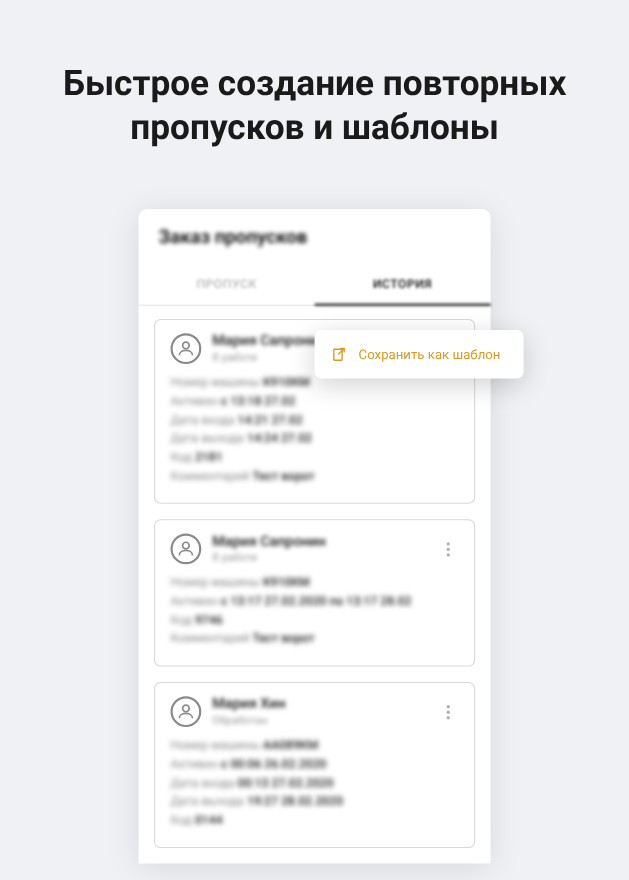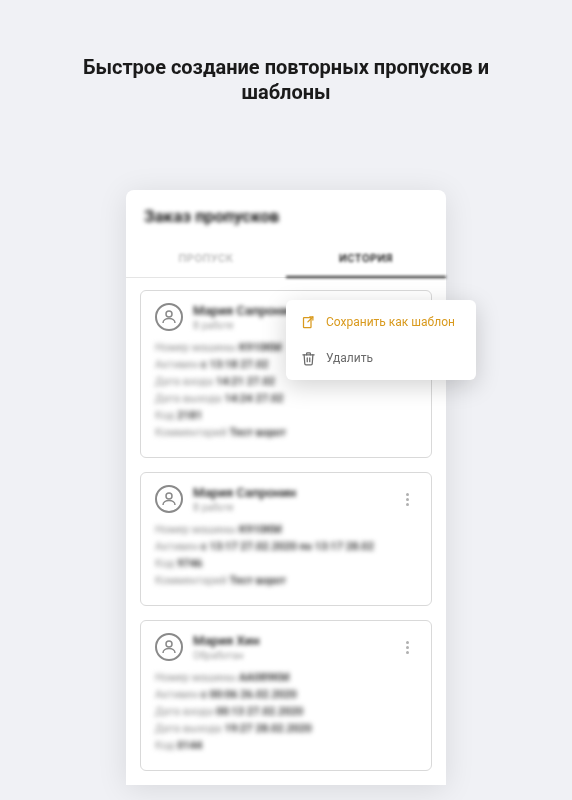--- a/index.html
+++ b/index.html
@@ -6,21 +6,21 @@
   body {
     width: 572px;
     height: 800px;
     background: #f0f1f5;
     font-family: -apple-system, BlinkMacSystemFont, "Segoe UI", Roboto, Arial, sans-serif;
     overflow: hidden;
     position: relative;
   }
   .hero-title {
     text-align: center;
-    font-size: 20px;
+    font-size: 32px;
     font-weight: 700;
     color: #1a1a1a;
     padding: 55px 40px 0 40px;
     line-height: 1.25;
   }
   .phone {
     position: absolute;
     left: 50%;
     transform: translateX(-50%);
     top: 190px;
@@ -260,27 +260,15 @@
     <div class="popup-item accent">
       <span class="ico">
         <svg viewBox="0 0 24 24" fill="none" stroke="#d99a1e" stroke-width="2" stroke-linecap="round" stroke-linejoin="round">
           <path d="M14 3h5v5"></path>
             <path d="M19 3l-8 8"></path>
             <rect x="4" y="4" width="12" height="16" rx="1"></rect>
         </svg>
       </span>
       <span>Сохранить как шаблон</span>
     </div>
-    <div class="popup-item danger">
-      <span class="ico">
-        <svg viewBox="0 0 24 24" fill="none" stroke="#6a6a6a" stroke-width="2" stroke-linecap="round" stroke-linejoin="round">
-          <polyline points="3 6 5 6 21 6"></polyline>
-            <path d="M19 6l-1 14a2 2 0 0 1-2 2H8a2 2 0 0 1-2-2L5 6"></path>
-            <path d="M10 11v6"></path>
-            <path d="M14 11v6"></path>
-            <path d="M9 6V4a1 1 0 0 1 1-1h4a1 1 0 0 1 1 1v2"></path>
-        </svg>
-      </span>
-      <span>Удалить</span>
-    </div>
   </div>
 
 </div>
 
 </body></html>

